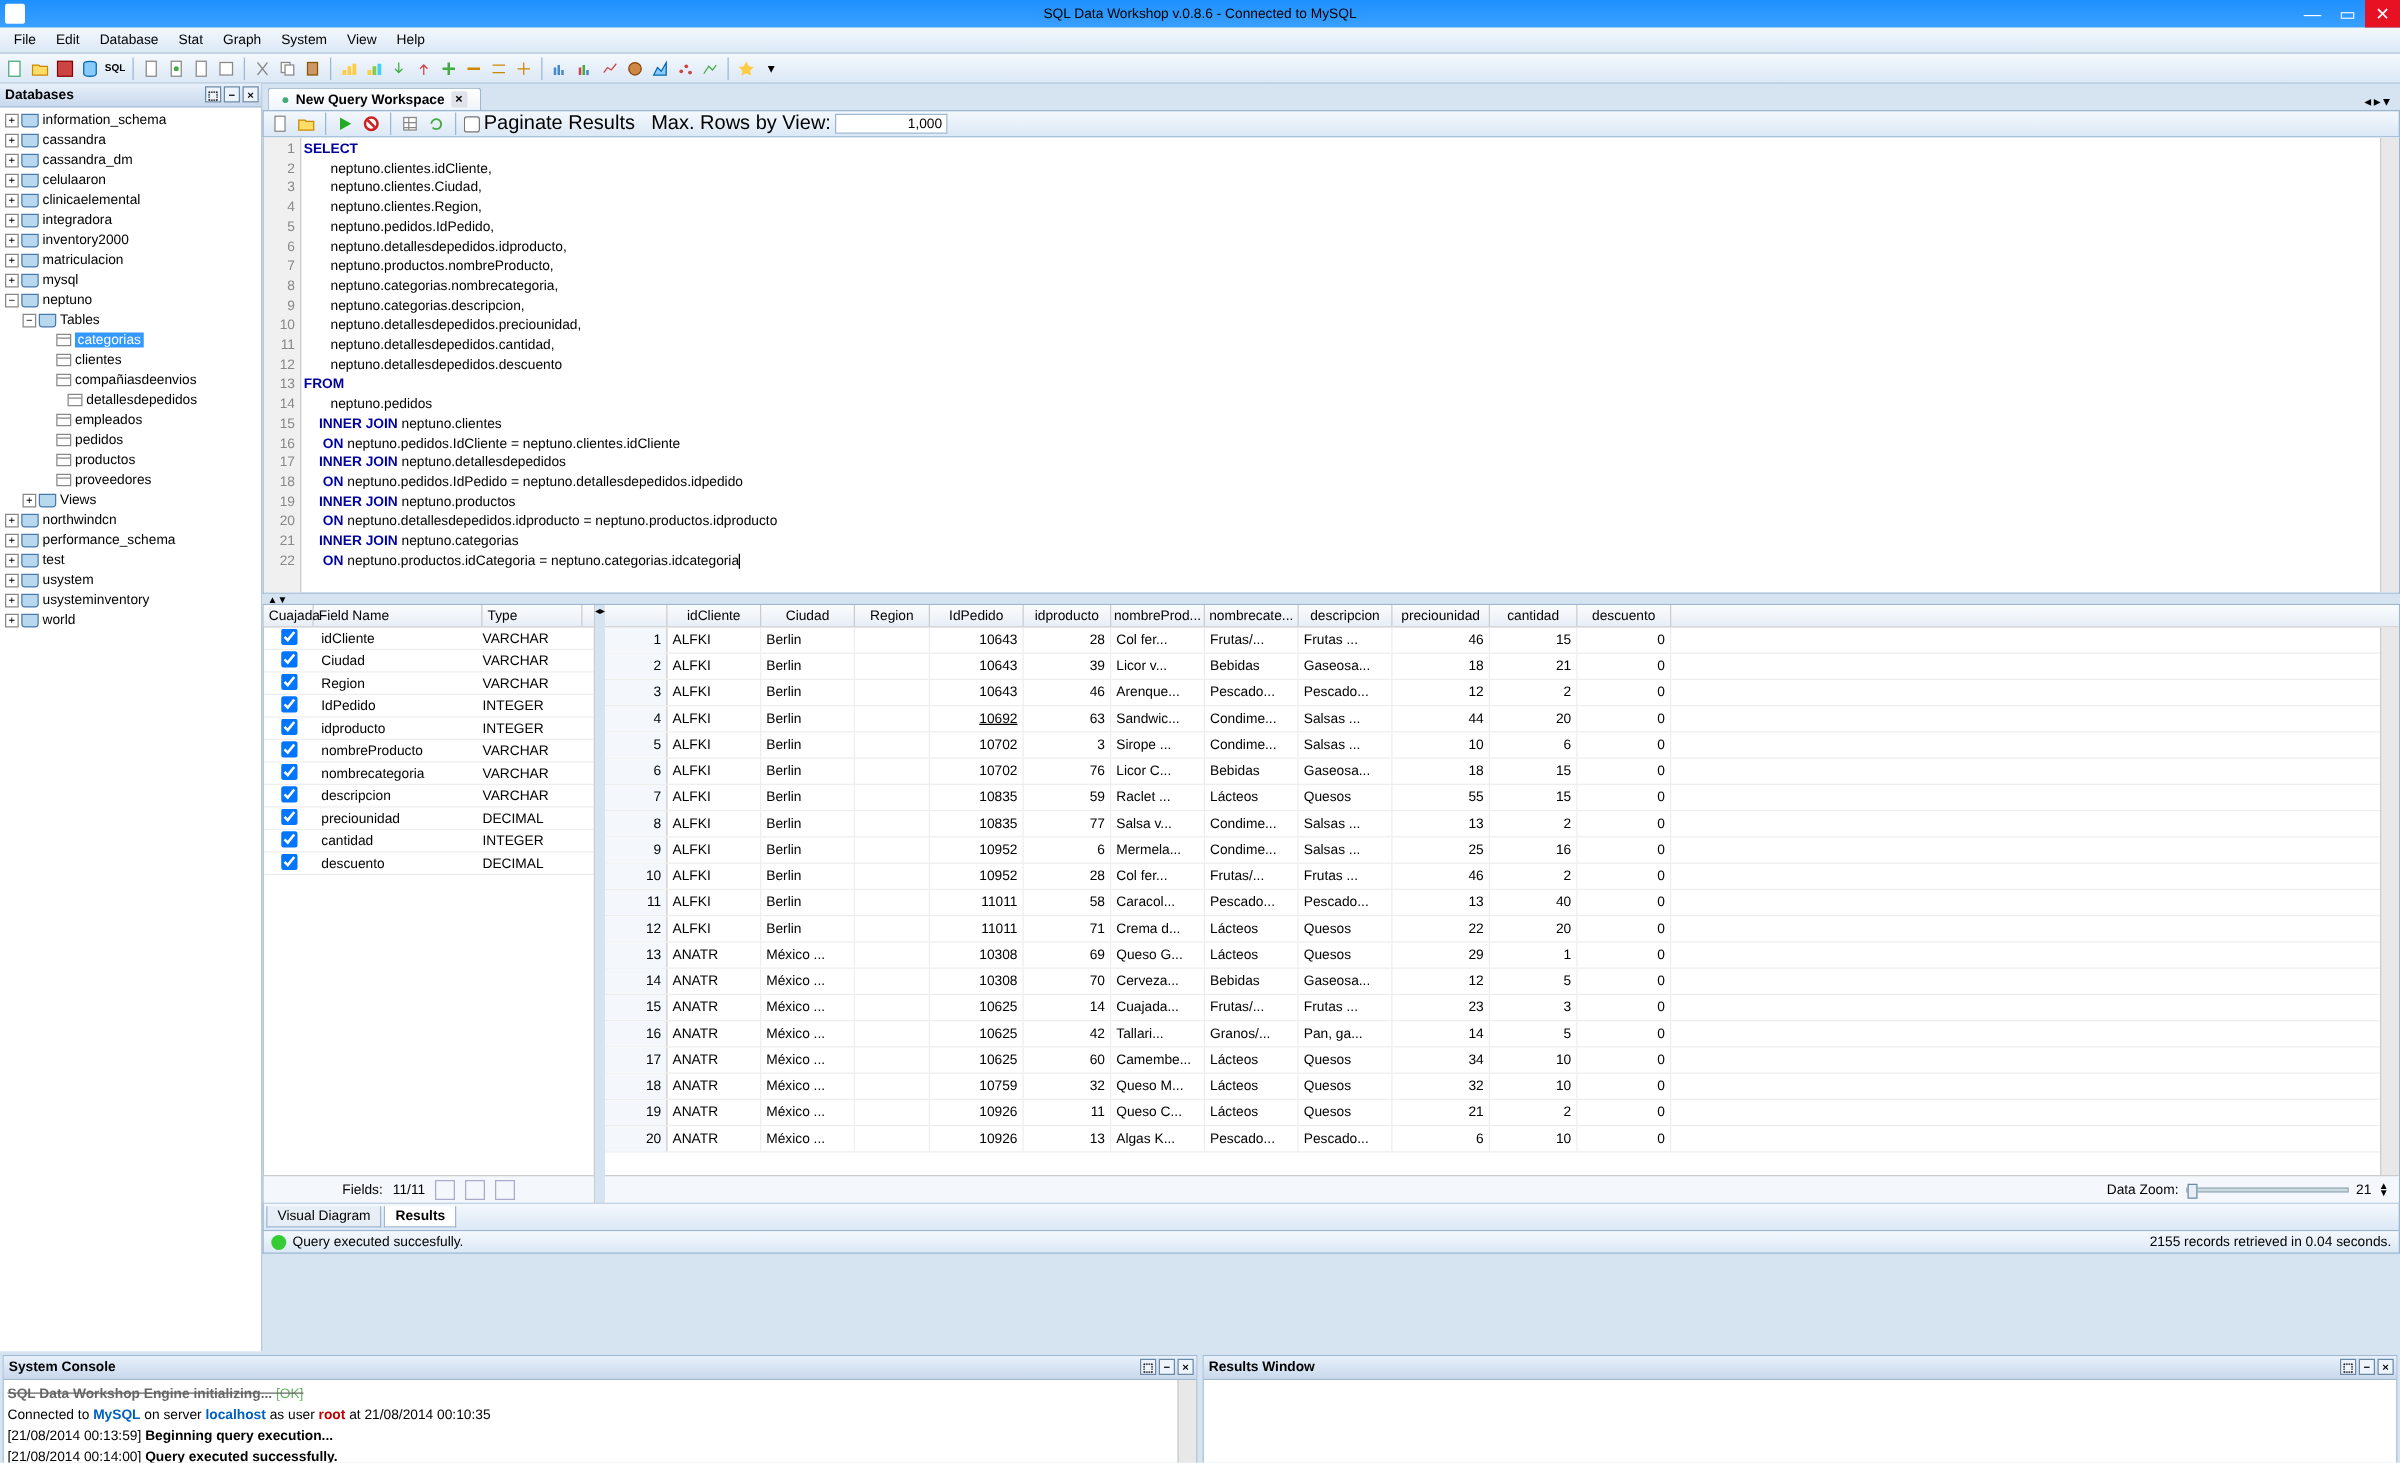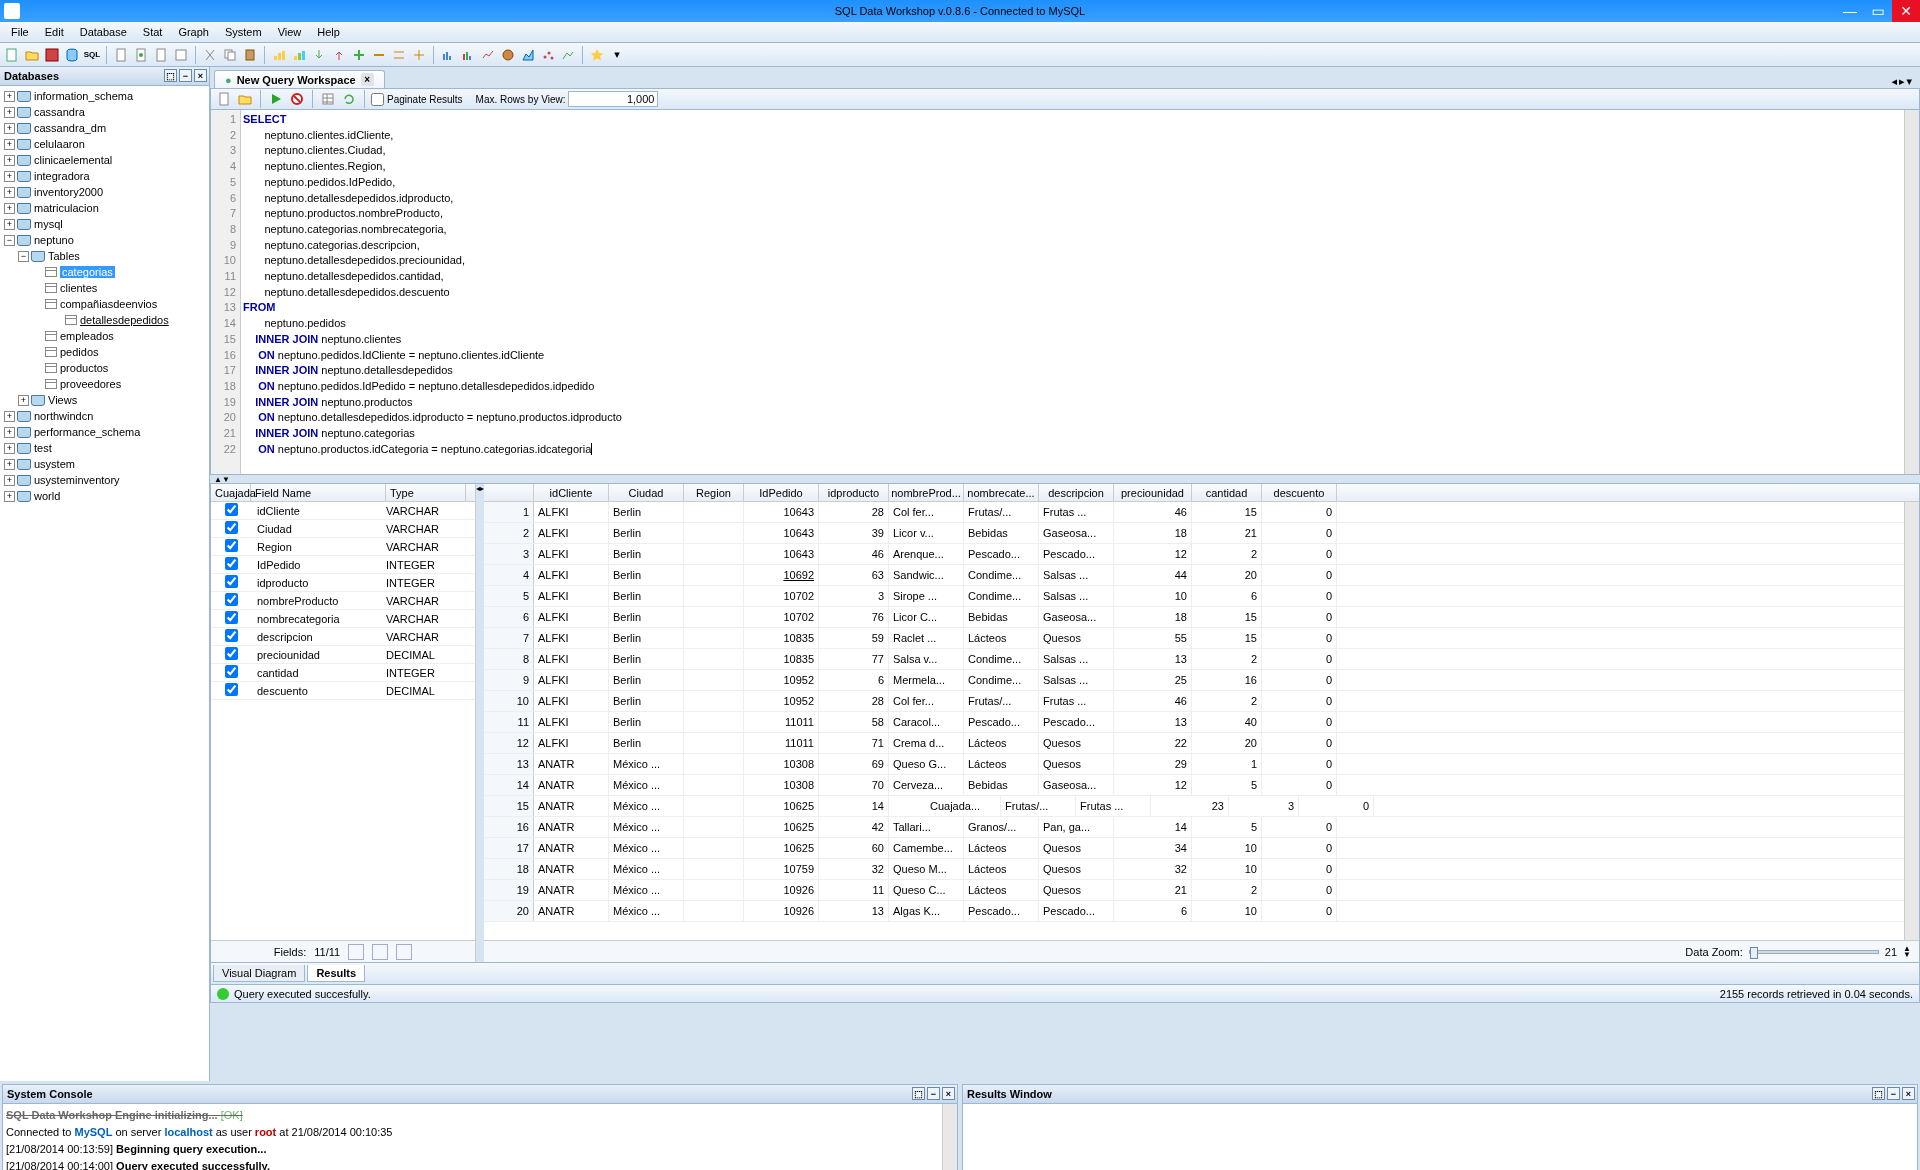--- a/index.html
+++ b/index.html
@@ -26,21 +26,21 @@
 .tn .dbico{width:14px;height:11px;background:#b8d8f0;border:1px solid #4a7aa8;border-radius:0 0 3px 3px;margin-right:3px}
 .tn .tblico{width:12px;height:10px;background:#fff;border:1px solid #888;margin-right:3px;position:relative}
 .tn .tblico:before{content:'';position:absolute;top:2px;left:0;right:0;height:1px;background:#888}
 .tn.sel span.lbl{background:#3399ff;color:#fff;padding:0 2px}
 .content{flex:1;display:flex;flex-direction:column;background:#d6e4f2}
 .tabs{height:21px;display:flex;align-items:flex-end;padding:2px 4px 0}
 .tab{background:linear-gradient(180deg,#fff,#f0f4fa);border:1px solid #9db7d1;border-bottom:none;border-radius:3px 3px 0 0;padding:2px 10px;display:flex;align-items:center;gap:5px;font-weight:bold}
 .tab .tclose{width:13px;height:13px;background:#e0e4ea;border-radius:2px;font-size:10px;line-height:13px;text-align:center}
 .qtoolbar{height:22px;background:linear-gradient(180deg,#f4f8fc,#dbe8f6);border:1px solid #9db7d1;display:flex;align-items:center;padding:0 4px;gap:3px}
 .qtoolbar input[type=text]{width:90px;height:16px;border:1px solid #9db7d1;text-align:right;padding:0 3px;font-size:11px}
-.qtoolbar label{font-size:10px}
+.qtoolbar label{font-size:16px}
 .editor{height:365px;background:#fff;border:1px solid #9db7d1;border-top:none;position:relative;overflow:hidden;font-family:'Courier New',monospace;font-size:12px}
 .gutter{position:absolute;left:0;top:0;bottom:0;width:30px;background:#f0f0f0;border-right:1px solid #ccc;text-align:right;padding:2px 4px 0 0;color:#888;line-height:15.7px}
 .code{position:absolute;left:32px;top:2px;right:15px;line-height:15.7px;white-space:pre}
 .kw{color:#0000a0;font-weight:bold}
 .cursor{border-right:1px solid #000}
 .editor .vsb{position:absolute;right:0;top:0;bottom:0;width:15px;background:#e8e8e8;border-left:1px solid #ccc}
 .splith{height:8px;background:#d6e4f2;cursor:row-resize;display:flex;align-items:center;justify-content:flex-start}
 .splith .arr{font-size:8px;margin-left:4px}
 .lower{height:480px;display:flex;background:#fff;border:1px solid #9db7d1}
 .fields{width:265px;border-right:1px solid #ccc;display:flex;flex-direction:column}
@@ -338,21 +338,21 @@
         <div class="tn" style="padding-left: 32px;">
           <span style="width: 13px; display: inline-block;"></span>
           <span class="tblico"></span>
           <span class="lbl">clientes</span>
         </div>
         <div class="tn" style="padding-left: 32px;">
           <span style="width: 13px; display: inline-block;"></span>
           <span class="tblico"></span>
           <span class="lbl">compañiasdeenvios</span>
         </div>
-        <div class="tn" style="padding-left: 52px; text-decoration: underline;">
+        <div class="tn" style="padding-left: 41px;">
           <span style="width: 13px; display: inline-block;"></span>
           <span class="tblico"></span>
           <span class="lbl">detallesdepedidos</span>
         </div>
         <div class="tn" style="padding-left: 32px;">
           <span style="width: 13px; display: inline-block;"></span>
           <span class="tblico"></span>
           <span class="lbl">empleados</span>
         </div>
         <div class="tn" style="padding-left: 32px;">
@@ -784,21 +784,21 @@
               <div class="gc r" style="width: 70px;">5</div>
               <div class="gc r" style="width: 75px;">0</div>
             </div>
             <div class="grow">
               <div class="gc r" style="width: 50px; background: rgb(244, 248, 252); border-right: 1px solid rgb(204, 204, 204);">15</div>
               <div class="gc" style="width: 75px;">ANATR</div>
               <div class="gc" style="width: 75px;">México ...</div>
               <div class="gc" style="width: 60px;"></div>
               <div class="gc r" style="width: 75px;">10625</div>
               <div class="gc r" style="width: 70px;">14</div>
-              <div class="gc" style="width: 75px; margin-left: 37px;">Cuajada...</div>
+              <div class="gc" style="width: 75px;">Cuajada...</div>
               <div class="gc" style="width: 75px;">Frutas/...</div>
               <div class="gc" style="width: 75px;">Frutas ...</div>
               <div class="gc r" style="width: 78px;">23</div>
               <div class="gc r" style="width: 70px;">3</div>
               <div class="gc r" style="width: 75px;">0</div>
             </div>
             <div class="grow">
               <div class="gc r" style="width: 50px; background: rgb(244, 248, 252); border-right: 1px solid rgb(204, 204, 204);">16</div>
               <div class="gc" style="width: 75px;">ANATR</div>
               <div class="gc" style="width: 75px;">México ...</div>

